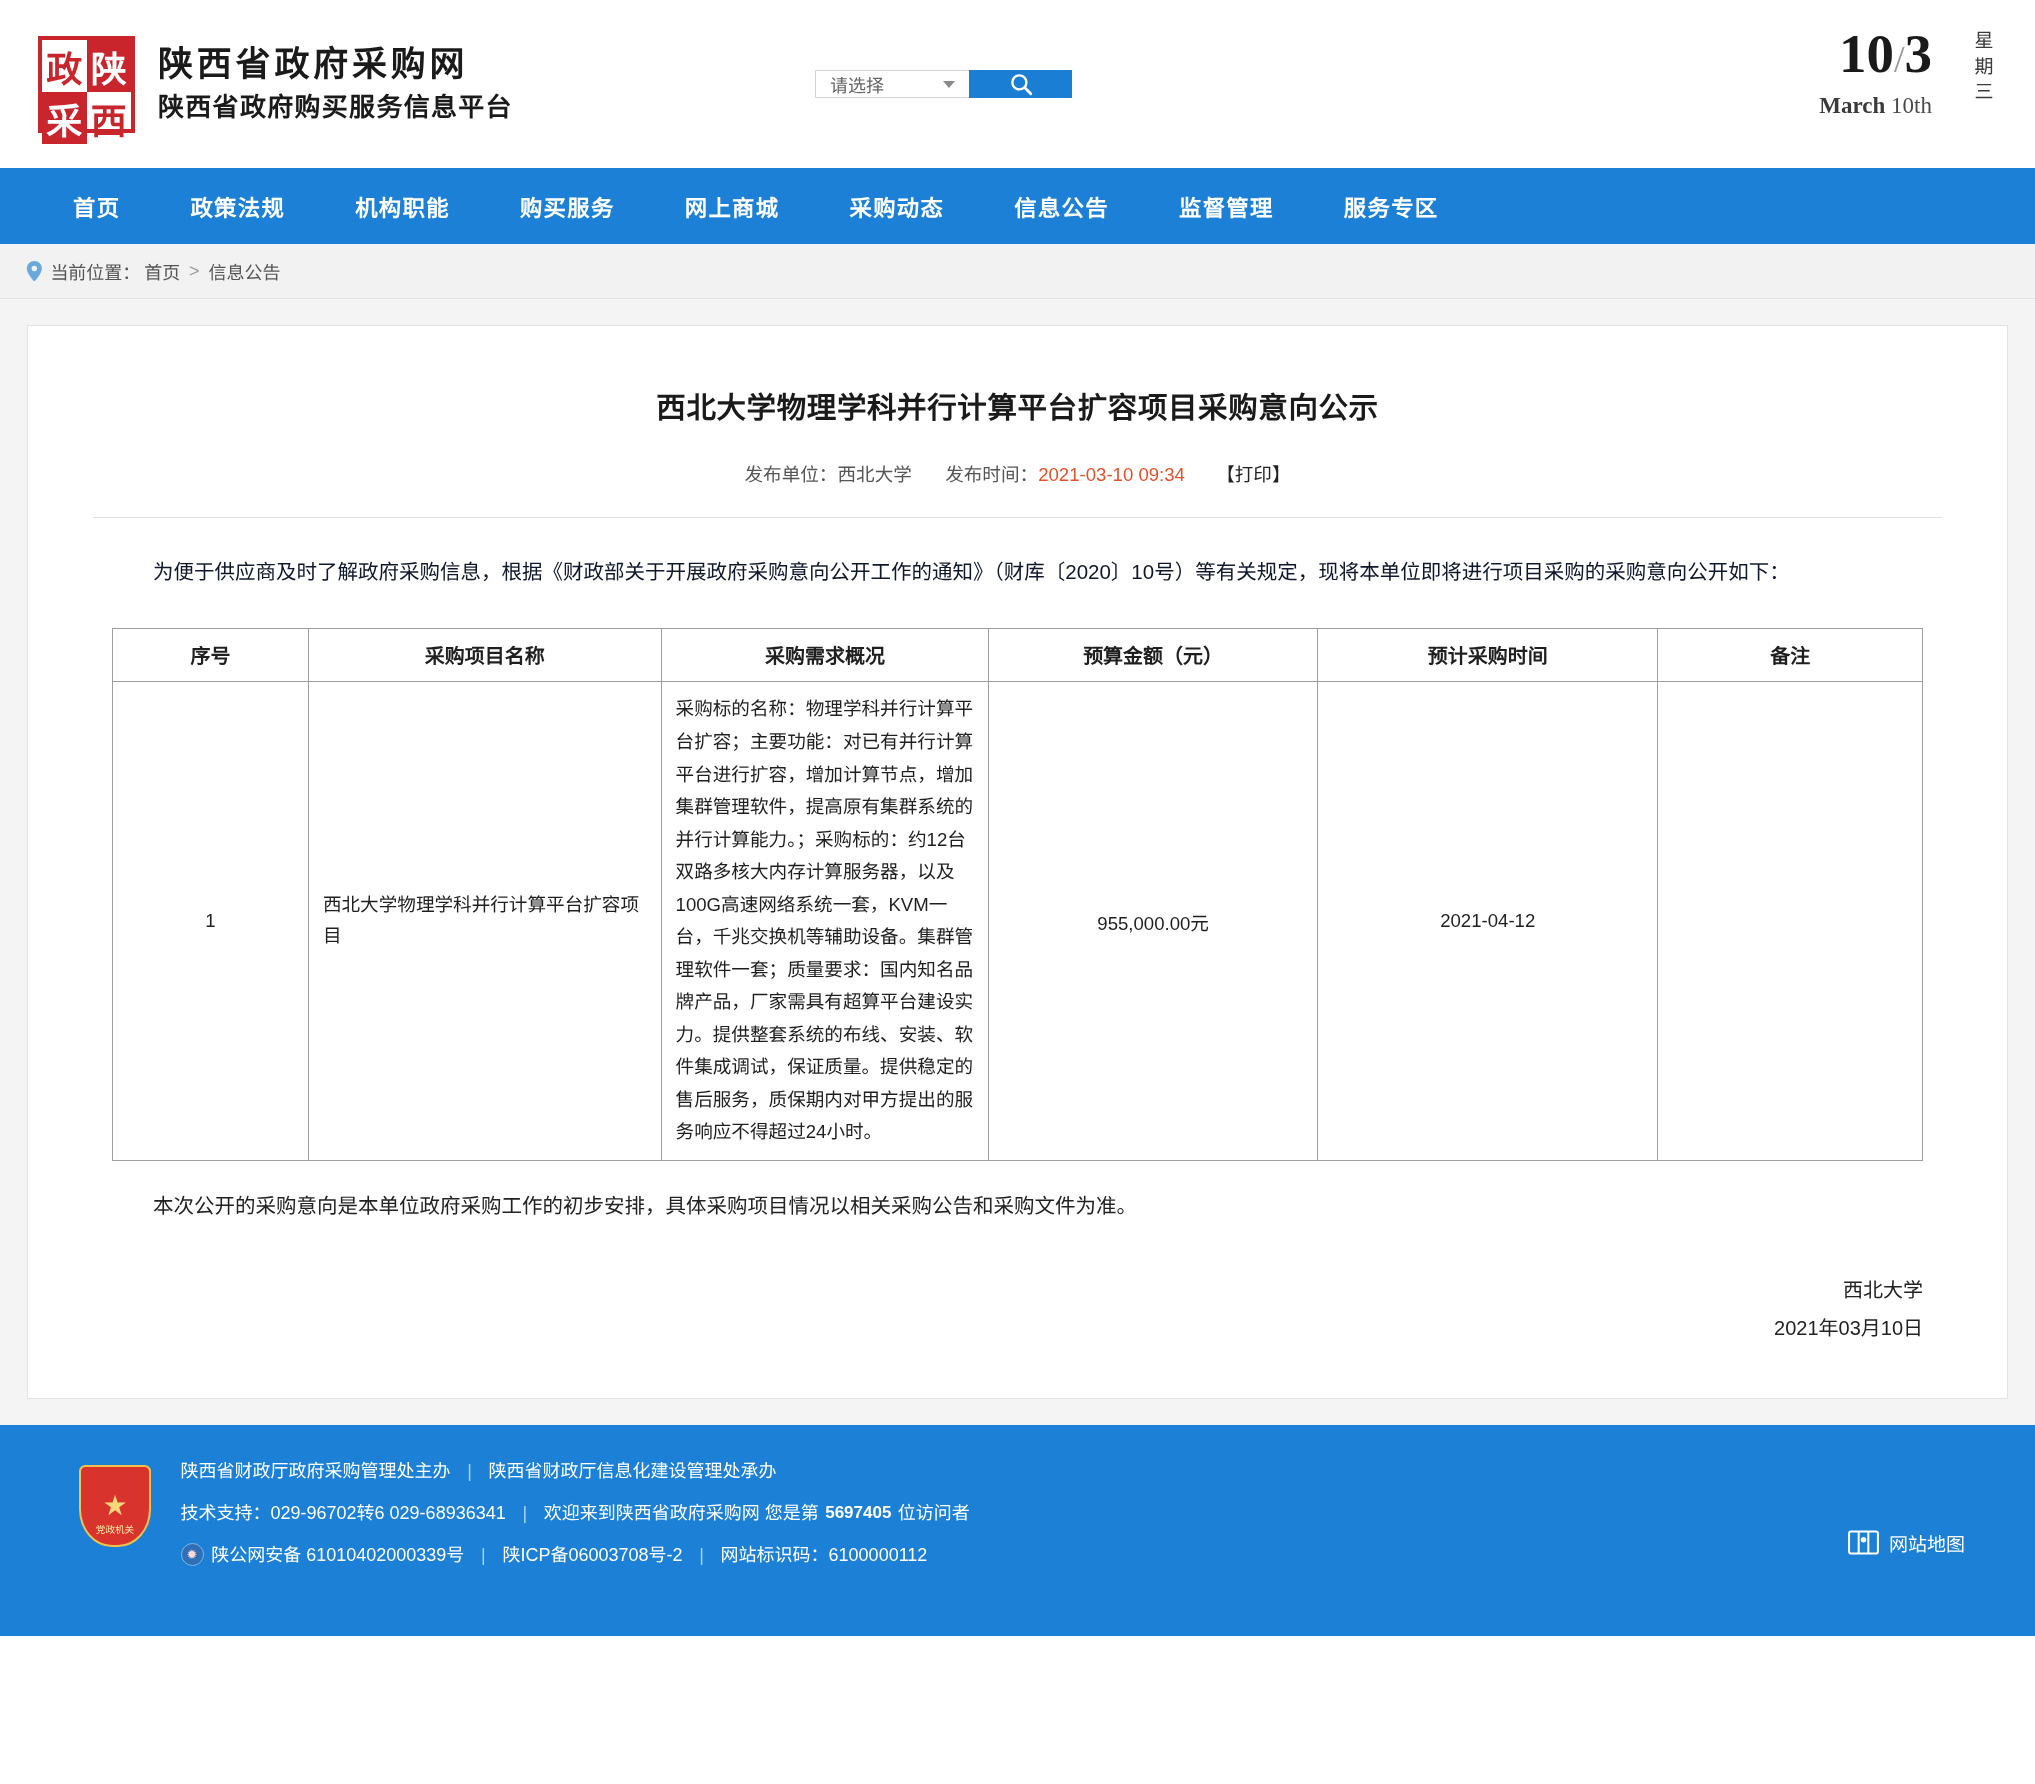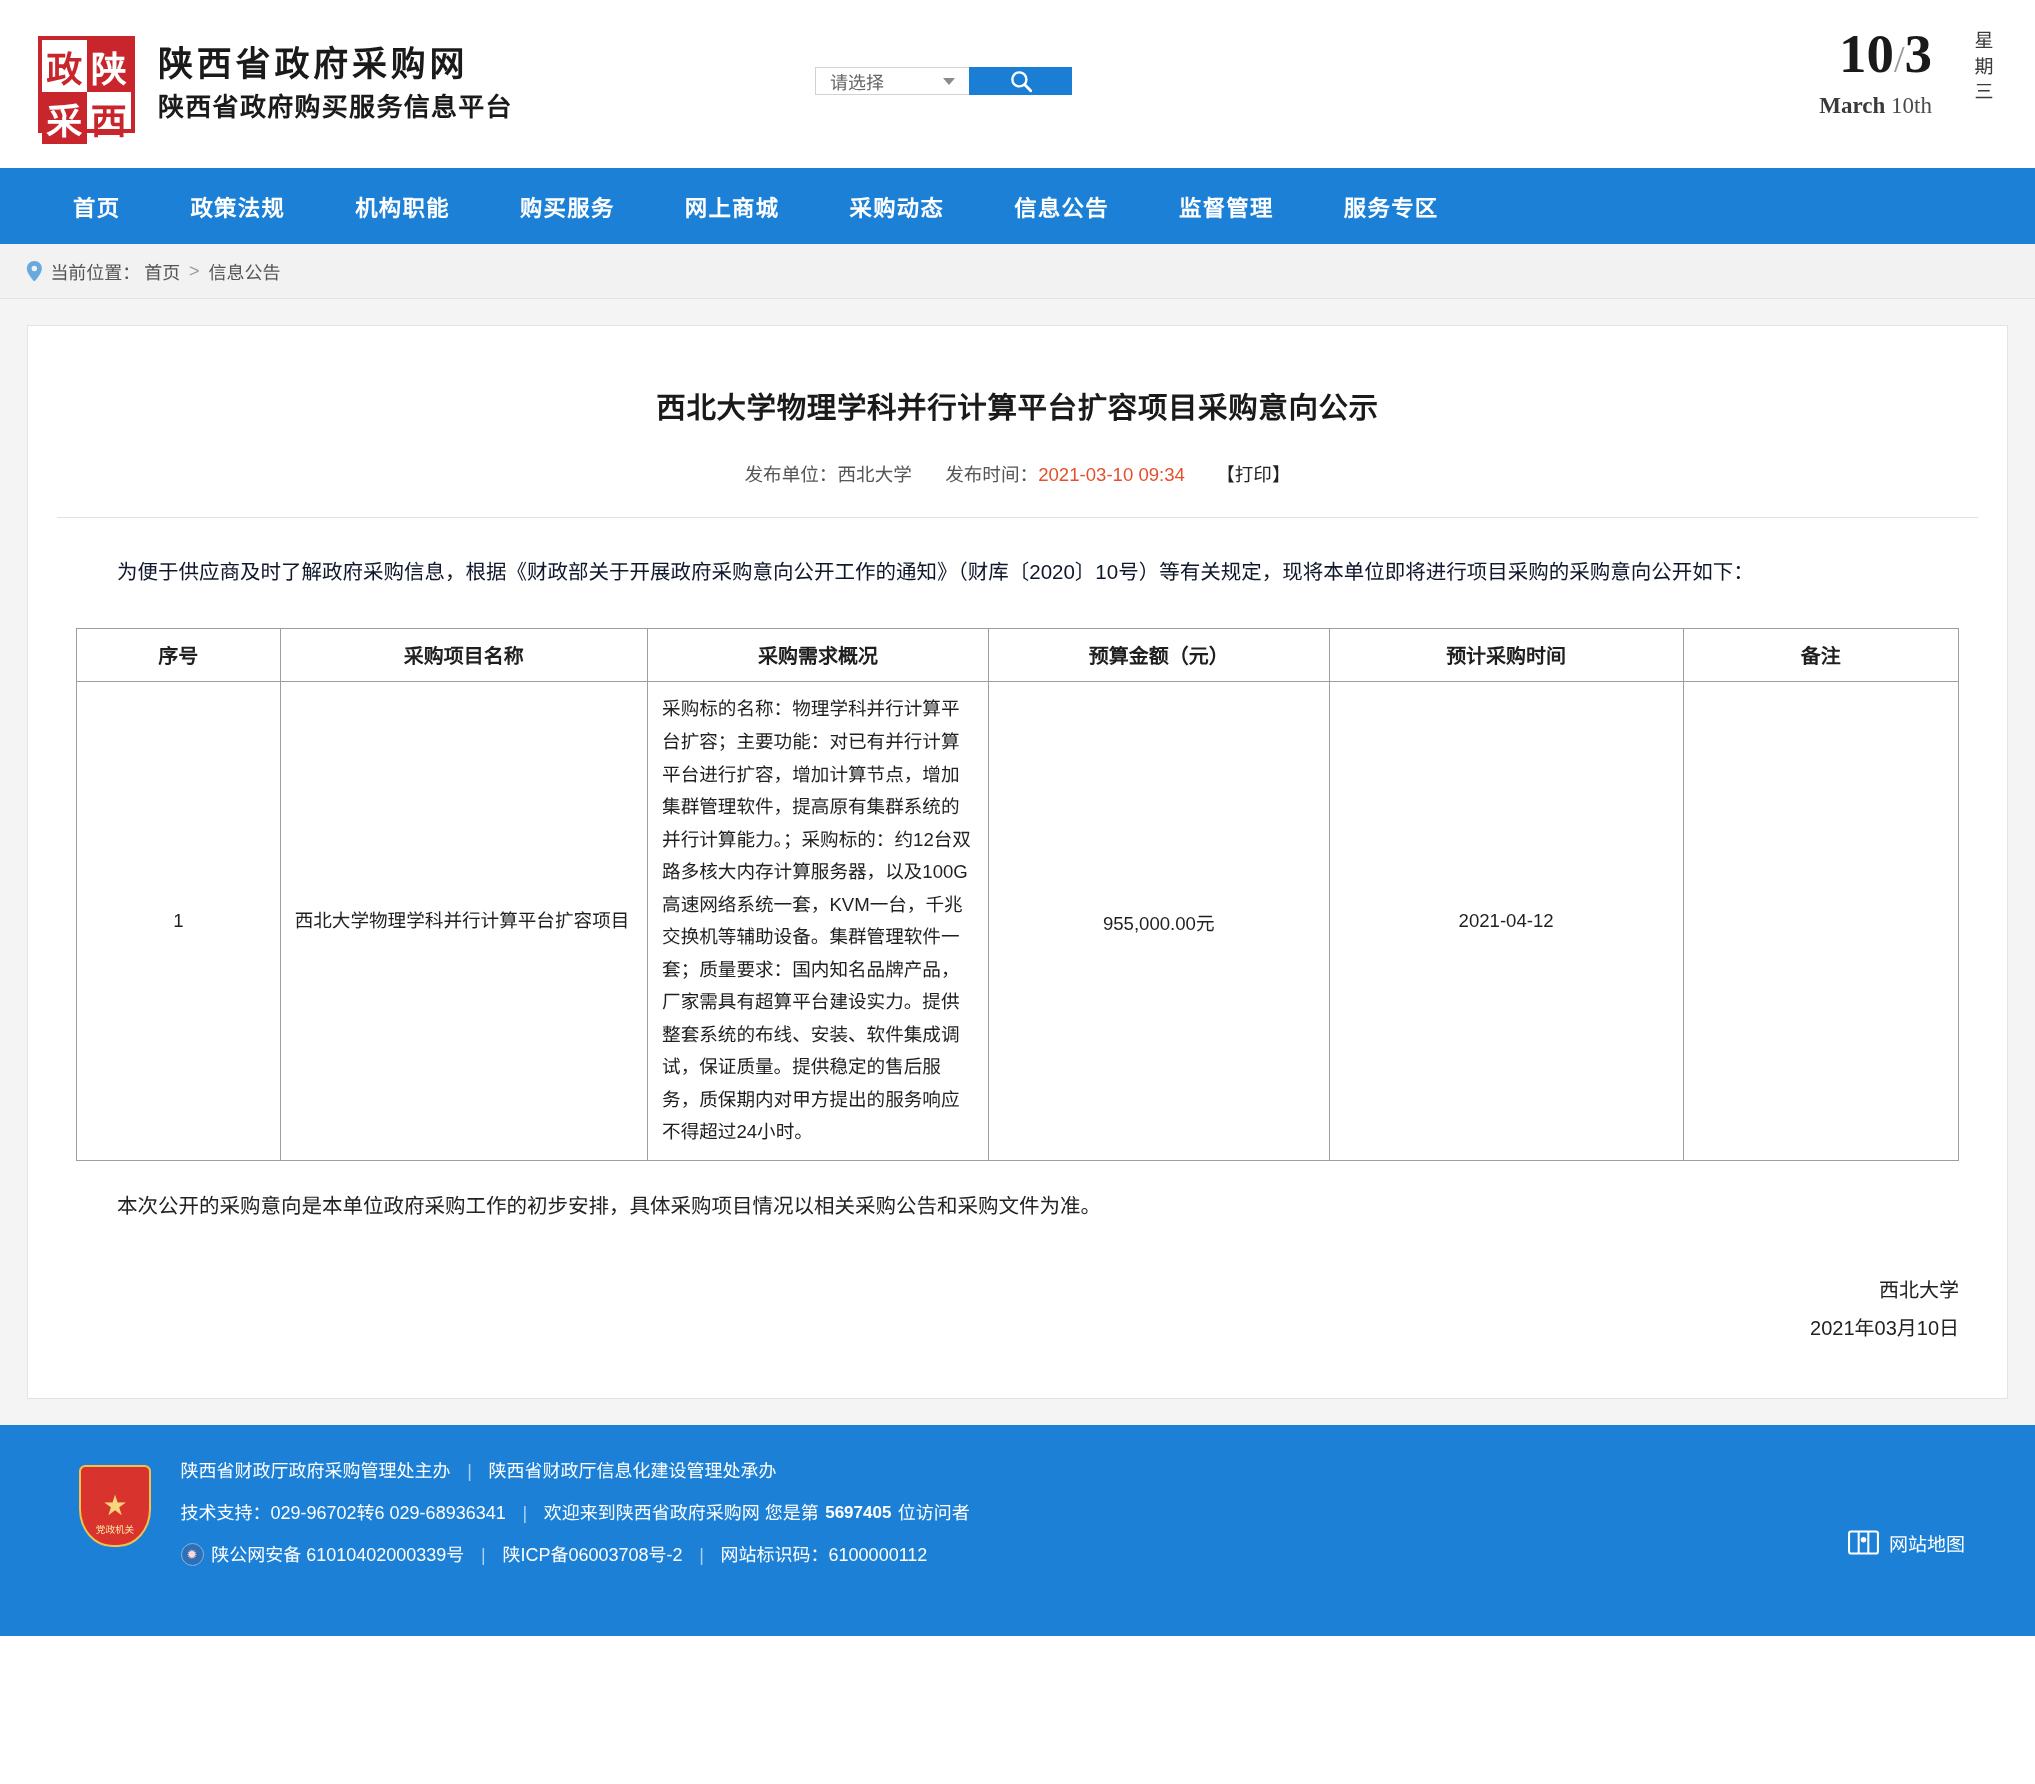--- a/index.html
+++ b/index.html
@@ -43,22 +43,22 @@
     font-family: "DejaVu Sans", "Liberation Sans", sans-serif;
   }
   .logo-text-sub {
     font-size: 26px; font-weight: bold; color: #1a1a1a;
     letter-spacing: 1.3px; line-height: 1.3; margin-top: 3.8px;
   }
 
   
   .search-area {
     position: absolute;
-    left: 815px; top: 67px;
-    display: flex; align-items: flex-start;
+    left: 815px; top: 48px;
+    display: flex; align-items: flex-end;
     height: 50px;
   }
   .search-select {
     width: 154px;
     border: 1.3px solid #d2d2d2;
     border-right: none;
     background: #ffffff;
     display: flex; align-items: center; justify-content: space-between;
     padding: 0 14px;
     font-size: 18px; color: #666666;
@@ -148,21 +148,21 @@
   .bc-sep { color: #999; margin: 0 5.1px; }
 
   
   .page-wrap {
     background: #f4f4f4;
     padding: 26px 27px 26px;
   }
   .card {
     background: #ffffff;
     border: 0.6px solid #e3e3e3;
-    padding: 45px 48px 51px;
+    padding: 45px 84px 51px;
   }
   .doc-title {
     text-align: center;
     font-size: 29.5px;
     font-weight: bold;
     color: #1a1a1a;
     letter-spacing: 0.6px;
     margin: 13px 0 33px;
   }
   .doc-meta {

